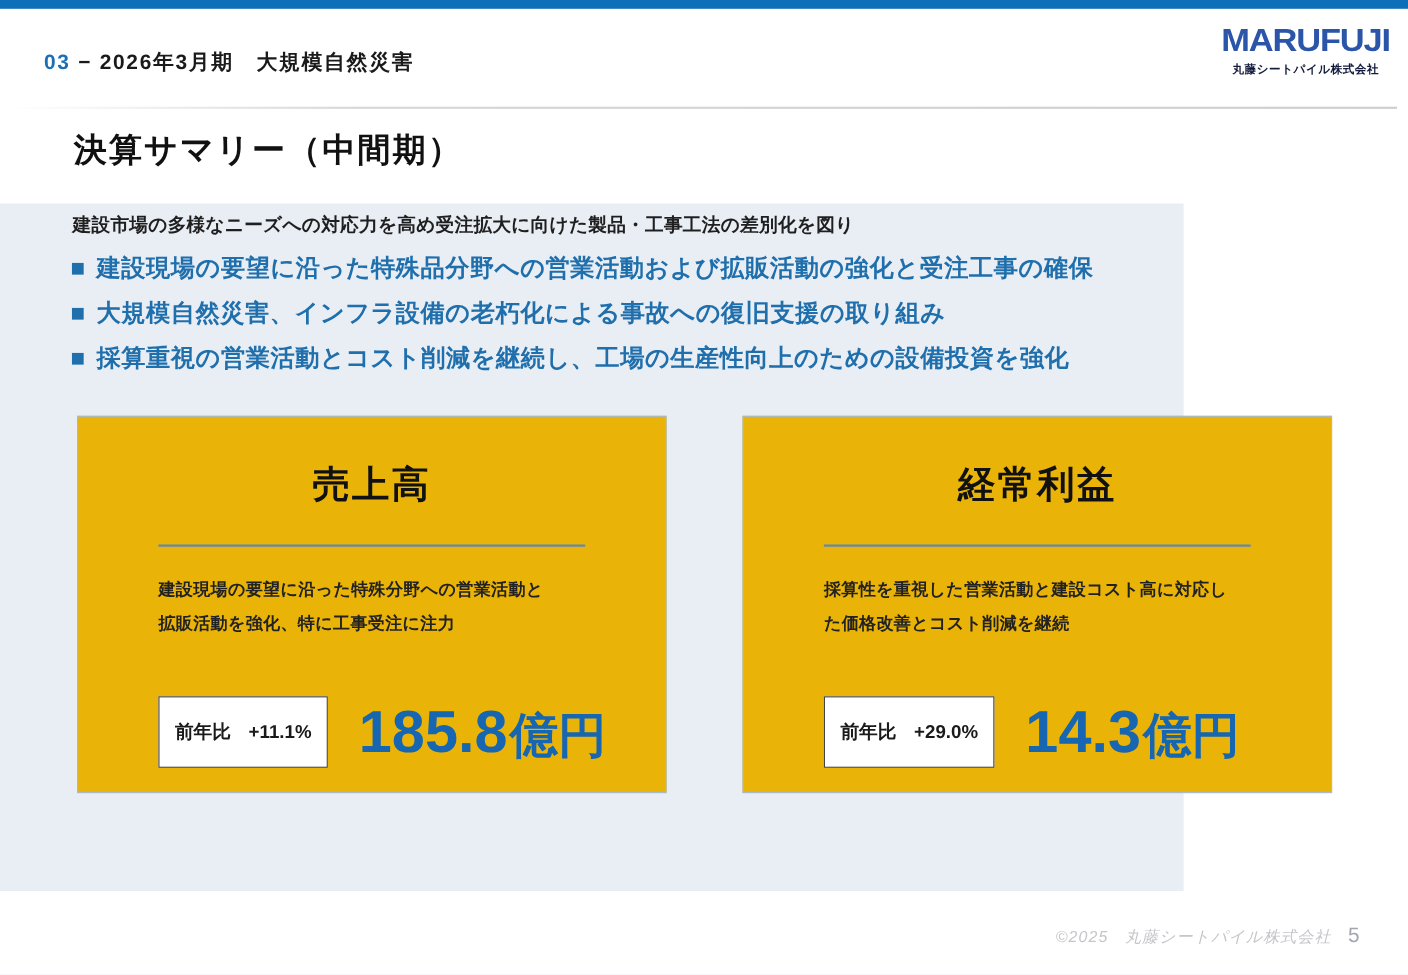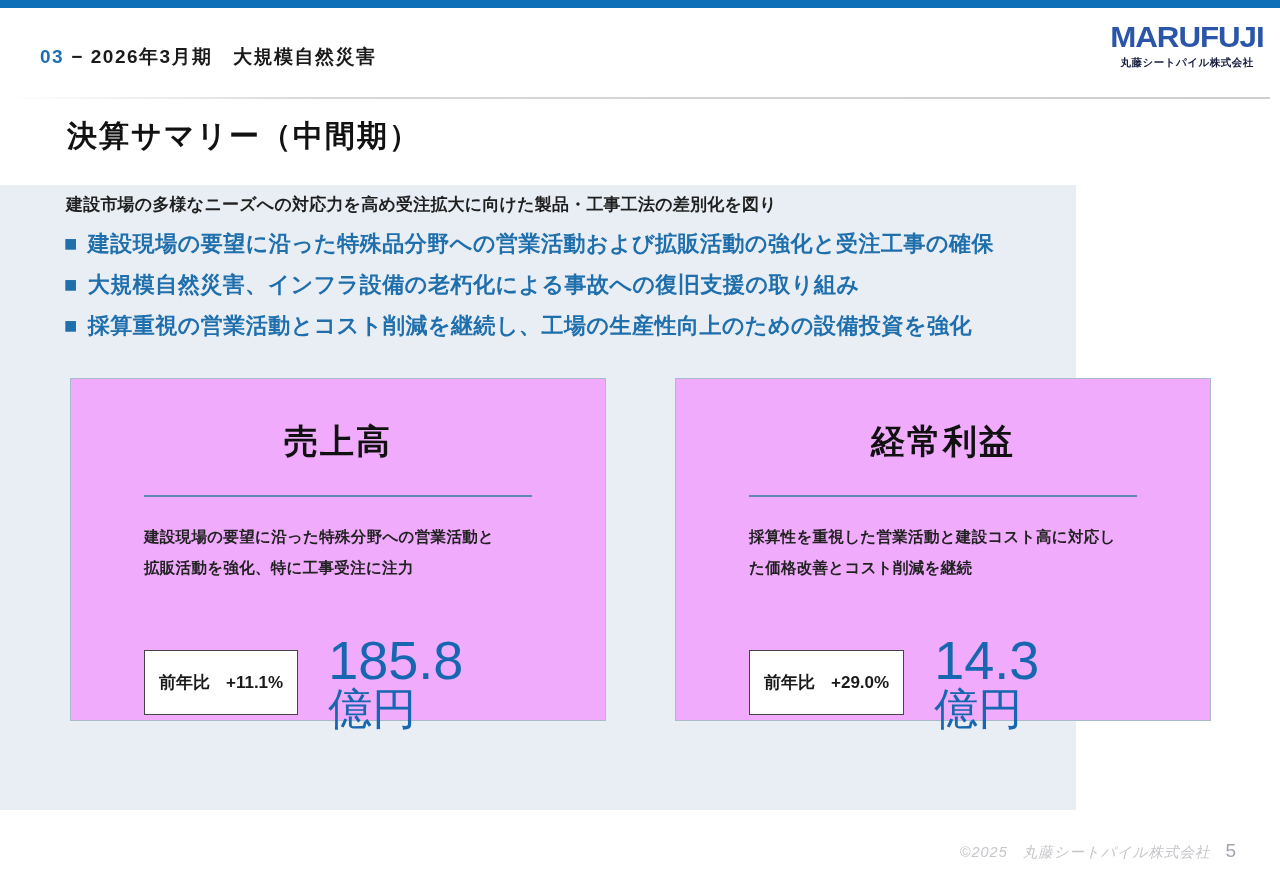--- a/index.html
+++ b/index.html
@@ -74,21 +74,21 @@
     font-size: 22px; font-weight: bold; color: #1e6fac;
     line-height: 41px; letter-spacing: 0.5px;
     white-space: nowrap;
   }
   .bullet-marker { margin-right: 10px; }
 
   
   .card {
     position: absolute; top: 193px;
     width: 536px; height: 343px;
-    background: #f0abfc;
+    background: #eab308;
     border: 1px solid #a9bbcb;
     box-sizing: border-box;
   }
   .card-left  { left: 70px; }
   .card-right { left: 675px; }
 
   .card-inner { width: 388px; margin: 0 auto; }
 
   .card-title {
     margin-top: 40px;
@@ -117,23 +117,22 @@
     border: 1px solid #444;
     background: #fff;
     padding: 20px 14px;
     font-size: 17px; font-weight: bold; color: #1a1a1a;
     display: flex; align-items: baseline; gap: 16px;
     white-space: nowrap;
   }
   .big-value {
     margin-left: 28px;
     display: flex; align-items: baseline;
-    color: #1666b1; font-weight: normal;
-    white-space: nowrap;
-    flex-direction: column;
+    color: #1666b1; font-weight: bold;
+    white-space: nowrap;
   }
   .value-number { font-size: 54px; line-height: 1; letter-spacing: 0px; }
   .value-unit   { font-size: 44px; line-height: 1; margin-left: 2px; }
 
   
   .footer {
     position: absolute; top: 840px; right: 44px;
     display: flex; align-items: baseline; gap: 15px;
   }
   .footer-copyright, .footer-company {

